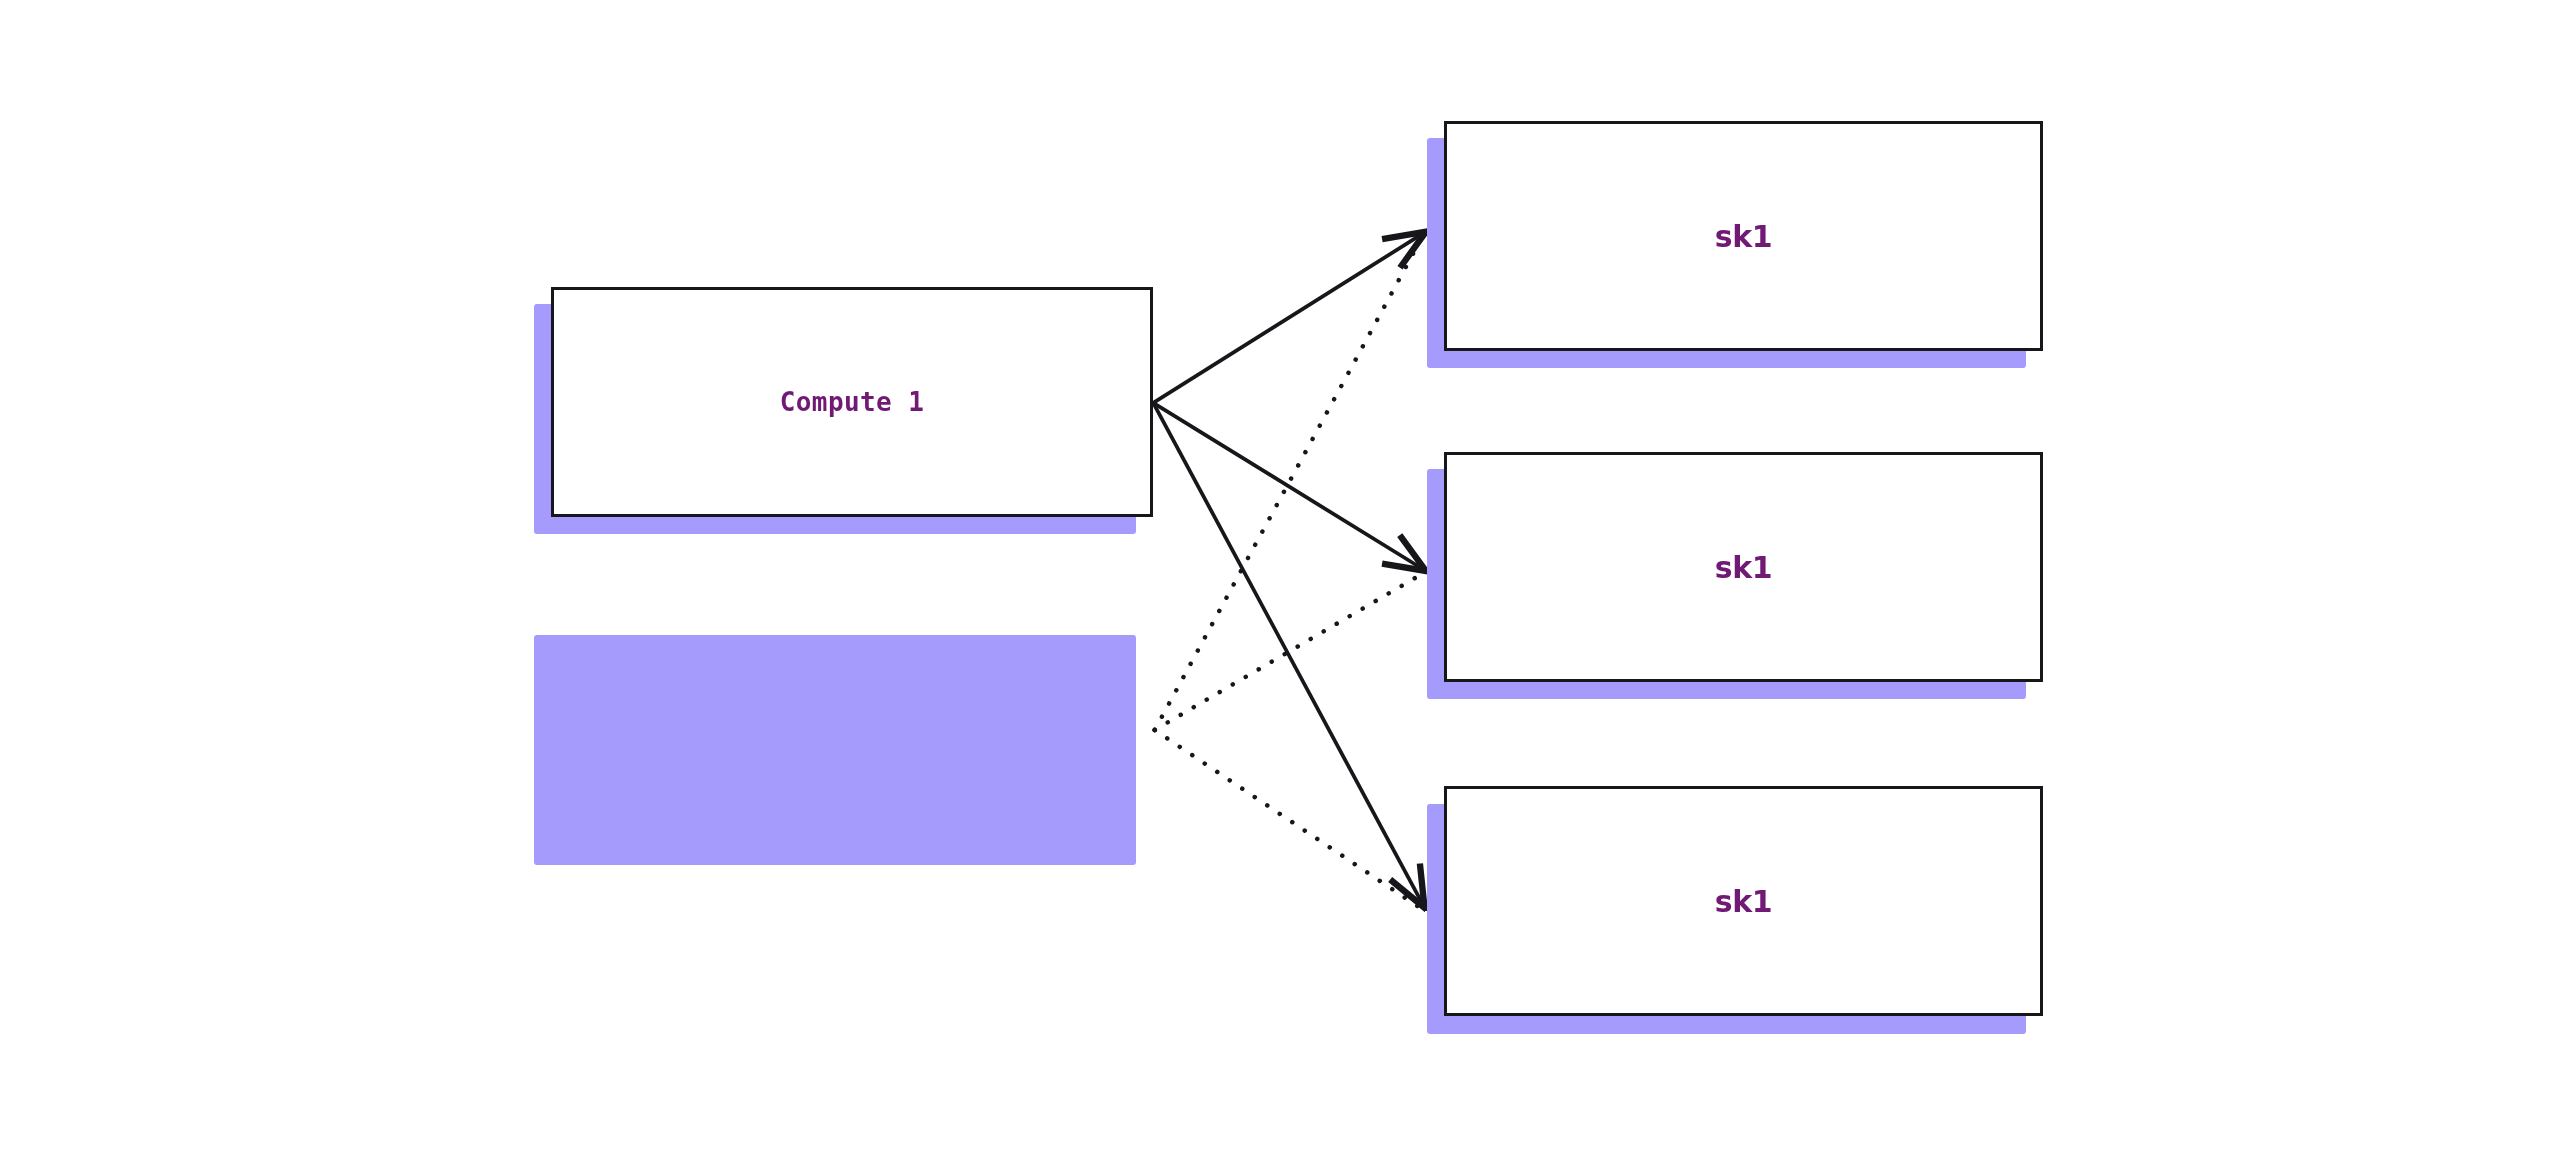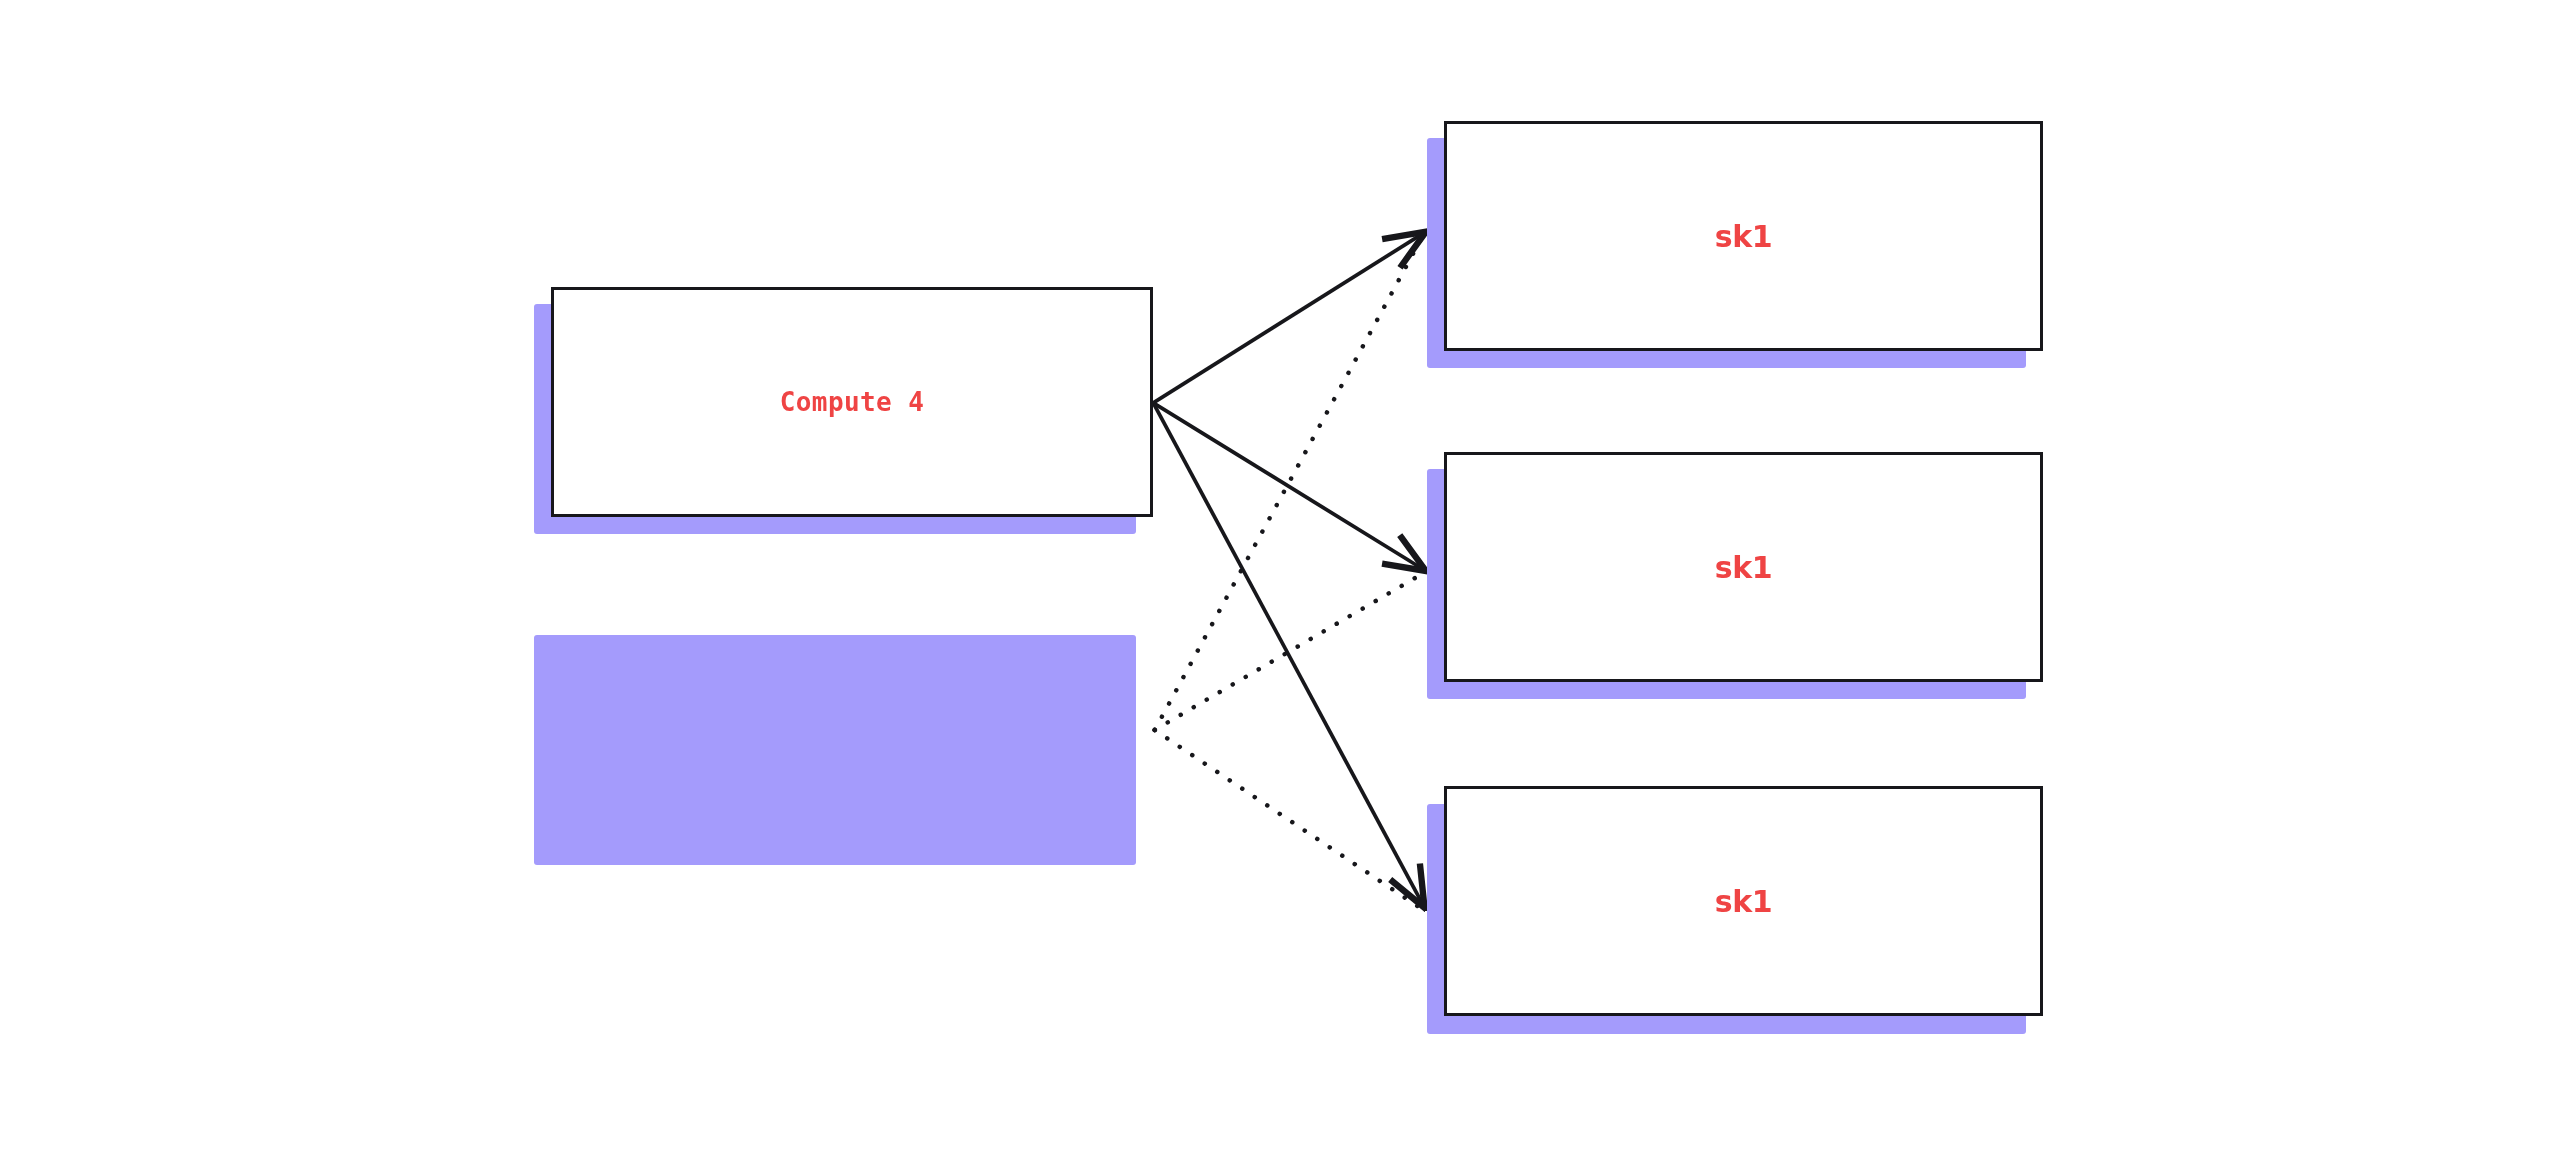--- a/index.html
+++ b/index.html
@@ -35,21 +35,21 @@
     justify-content: center;
   }
   .node-shadow {
     position: absolute;
     box-sizing: border-box;
     background: #a49bfc;
     border-radius: 3px;
     z-index: 0;
   }
   .node-label {
-    color: #ef4444;
+    color: #701a75;
     white-space: pre;
     user-select: none;
   }
   .label-mono {
     font-family: "DejaVu Sans Mono", "Liberation Mono", monospace;
     font-weight: bold;
     font-size: 26px;
     letter-spacing: 0.4px;
   }
   .label-sans {
@@ -93,21 +93,21 @@
     <line x1="1542" y1="975" x2="1900" y2="1215" stroke="#17171b" stroke-width="6" stroke-linecap="round" stroke-dasharray="0.1 20"></line>
   </svg>
 
   <div class="node-shadow" id="compute1-shadow"></div>
   <div class="node-shadow" id="compute2-shadow"></div>
   <div class="node-shadow" id="sk1a-shadow"></div>
   <div class="node-shadow" id="sk1b-shadow"></div>
   <div class="node-shadow" id="sk1c-shadow"></div>
 
   <div class="node" id="compute1">
-    <span class="node-label label-mono">Compute 4</span>
+    <span class="node-label label-mono">Compute 1</span>
   </div>
 
 
   <div class="node" id="sk1a">
     <span class="node-label label-sans">sk1</span>
   </div>
 
   <div class="node" id="sk1b">
     <span class="node-label label-sans">sk1</span>
   </div>

